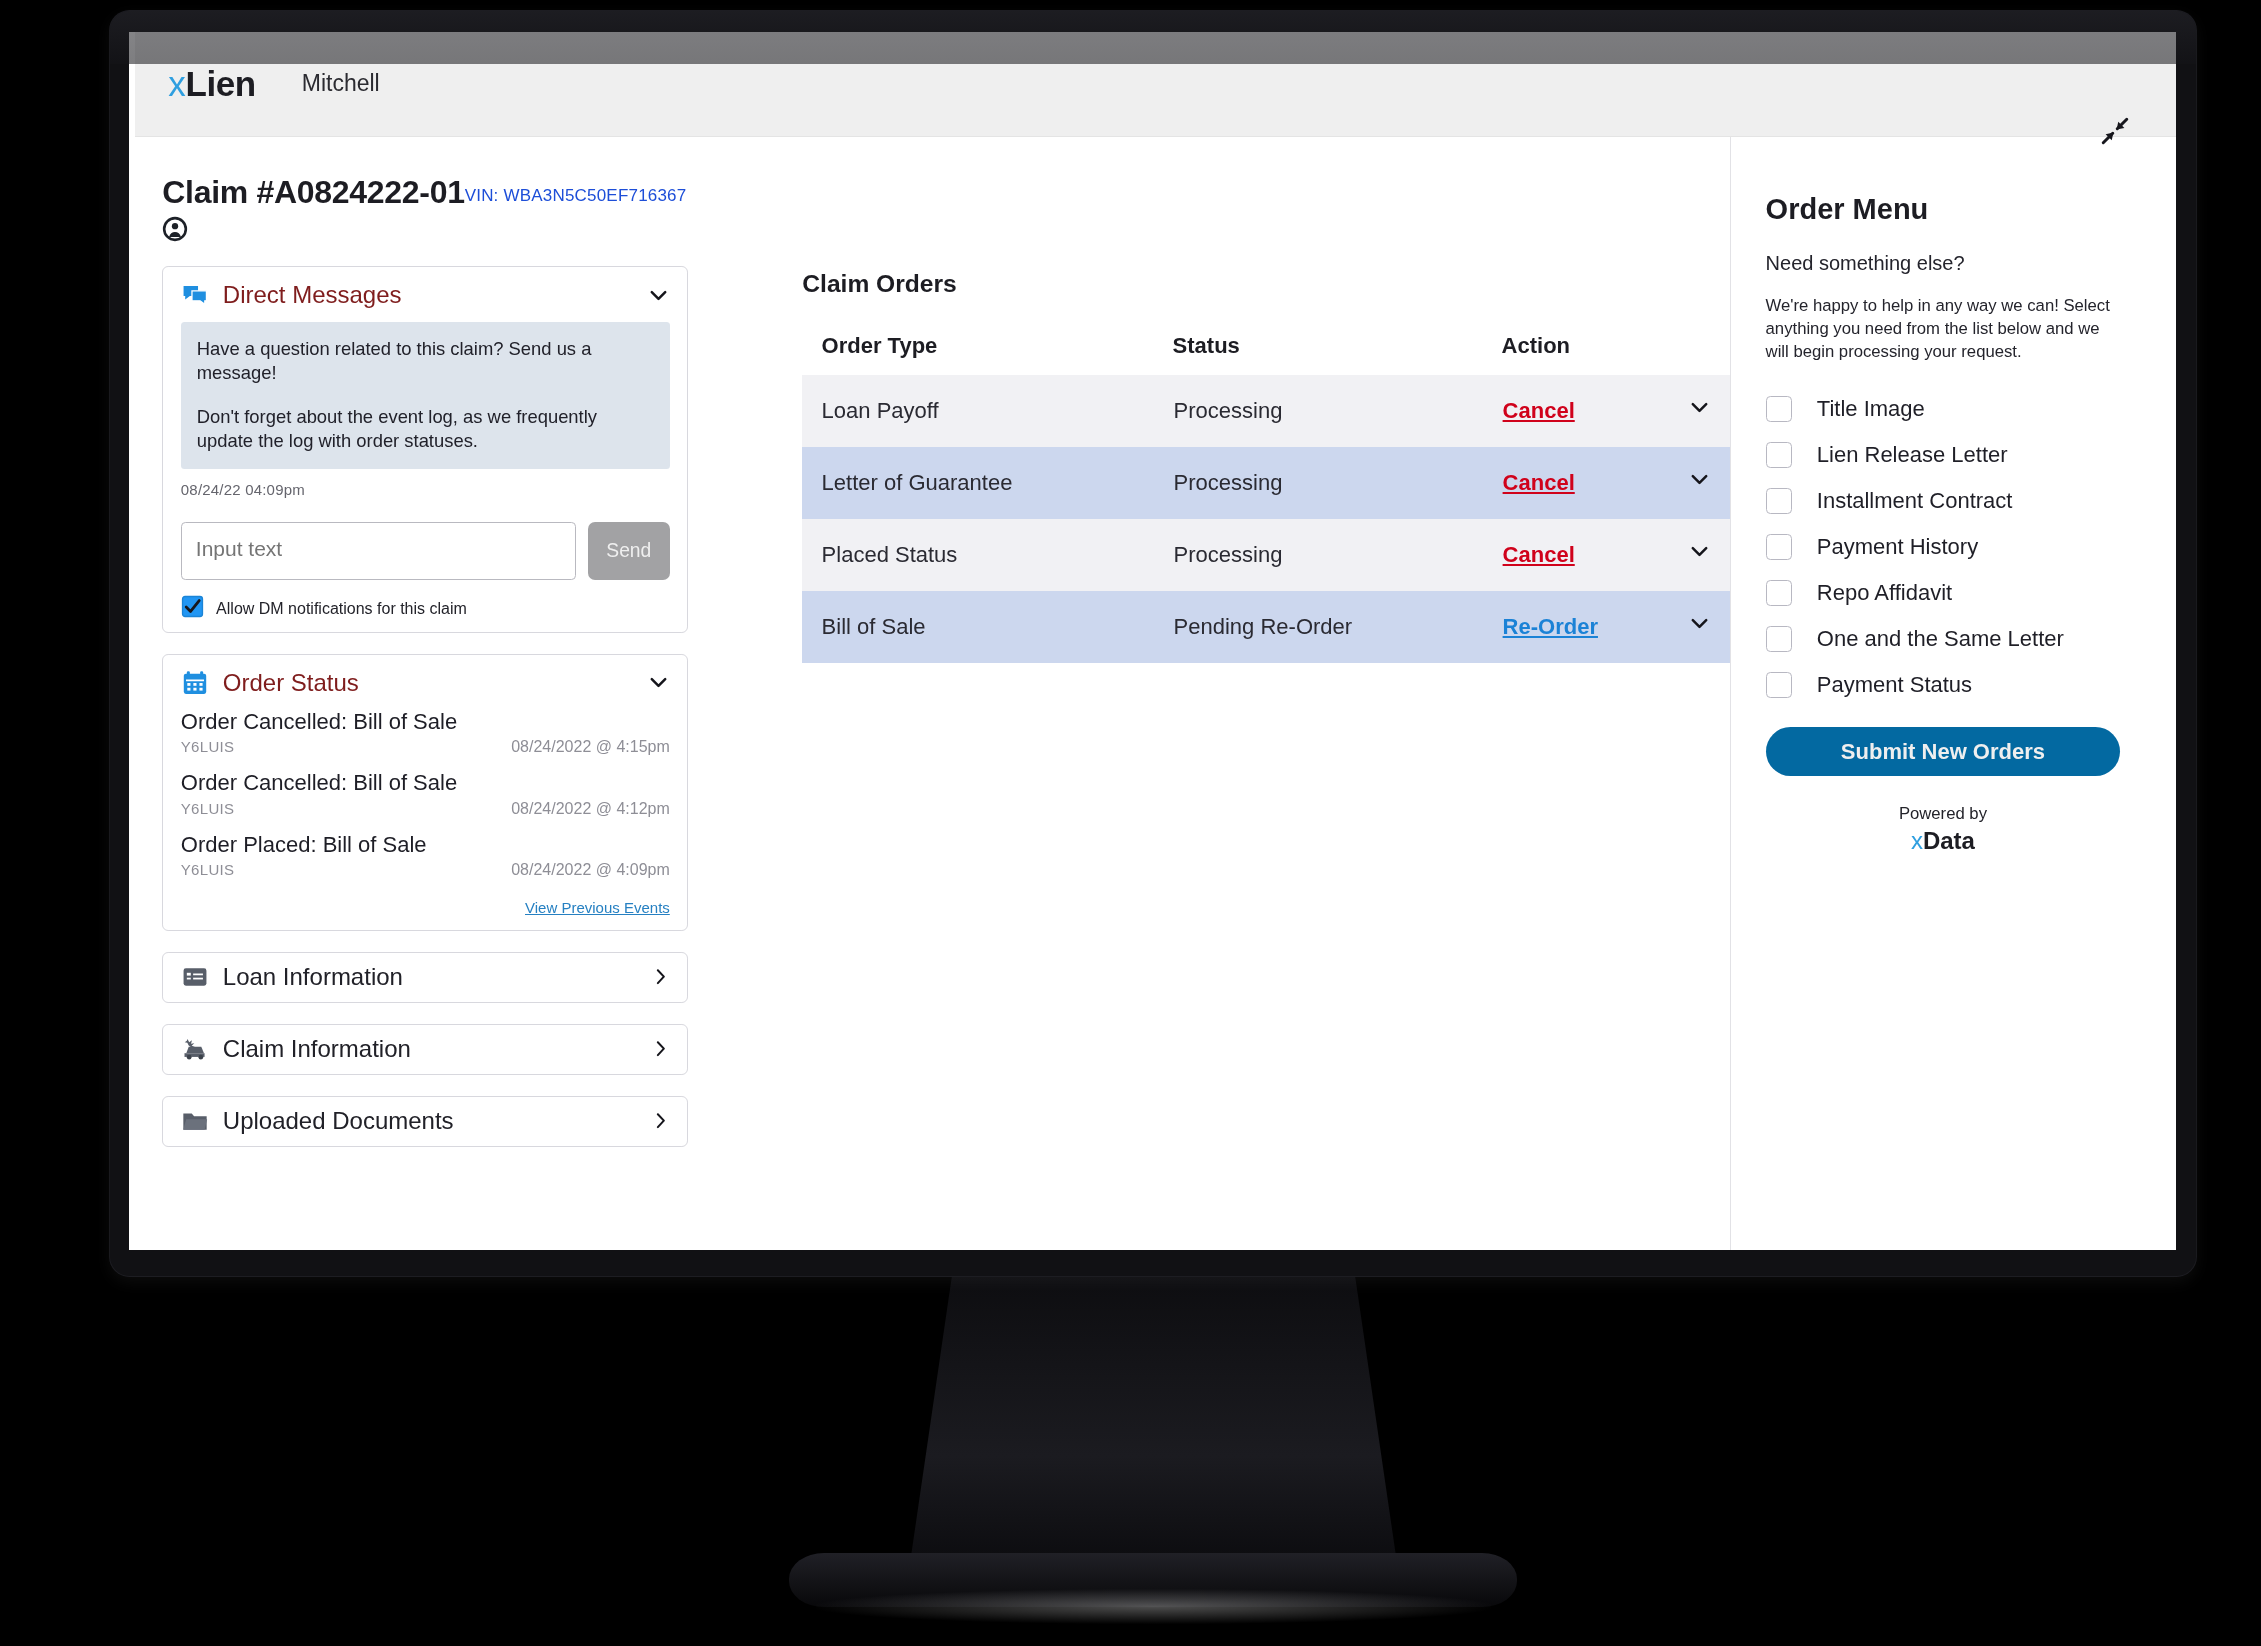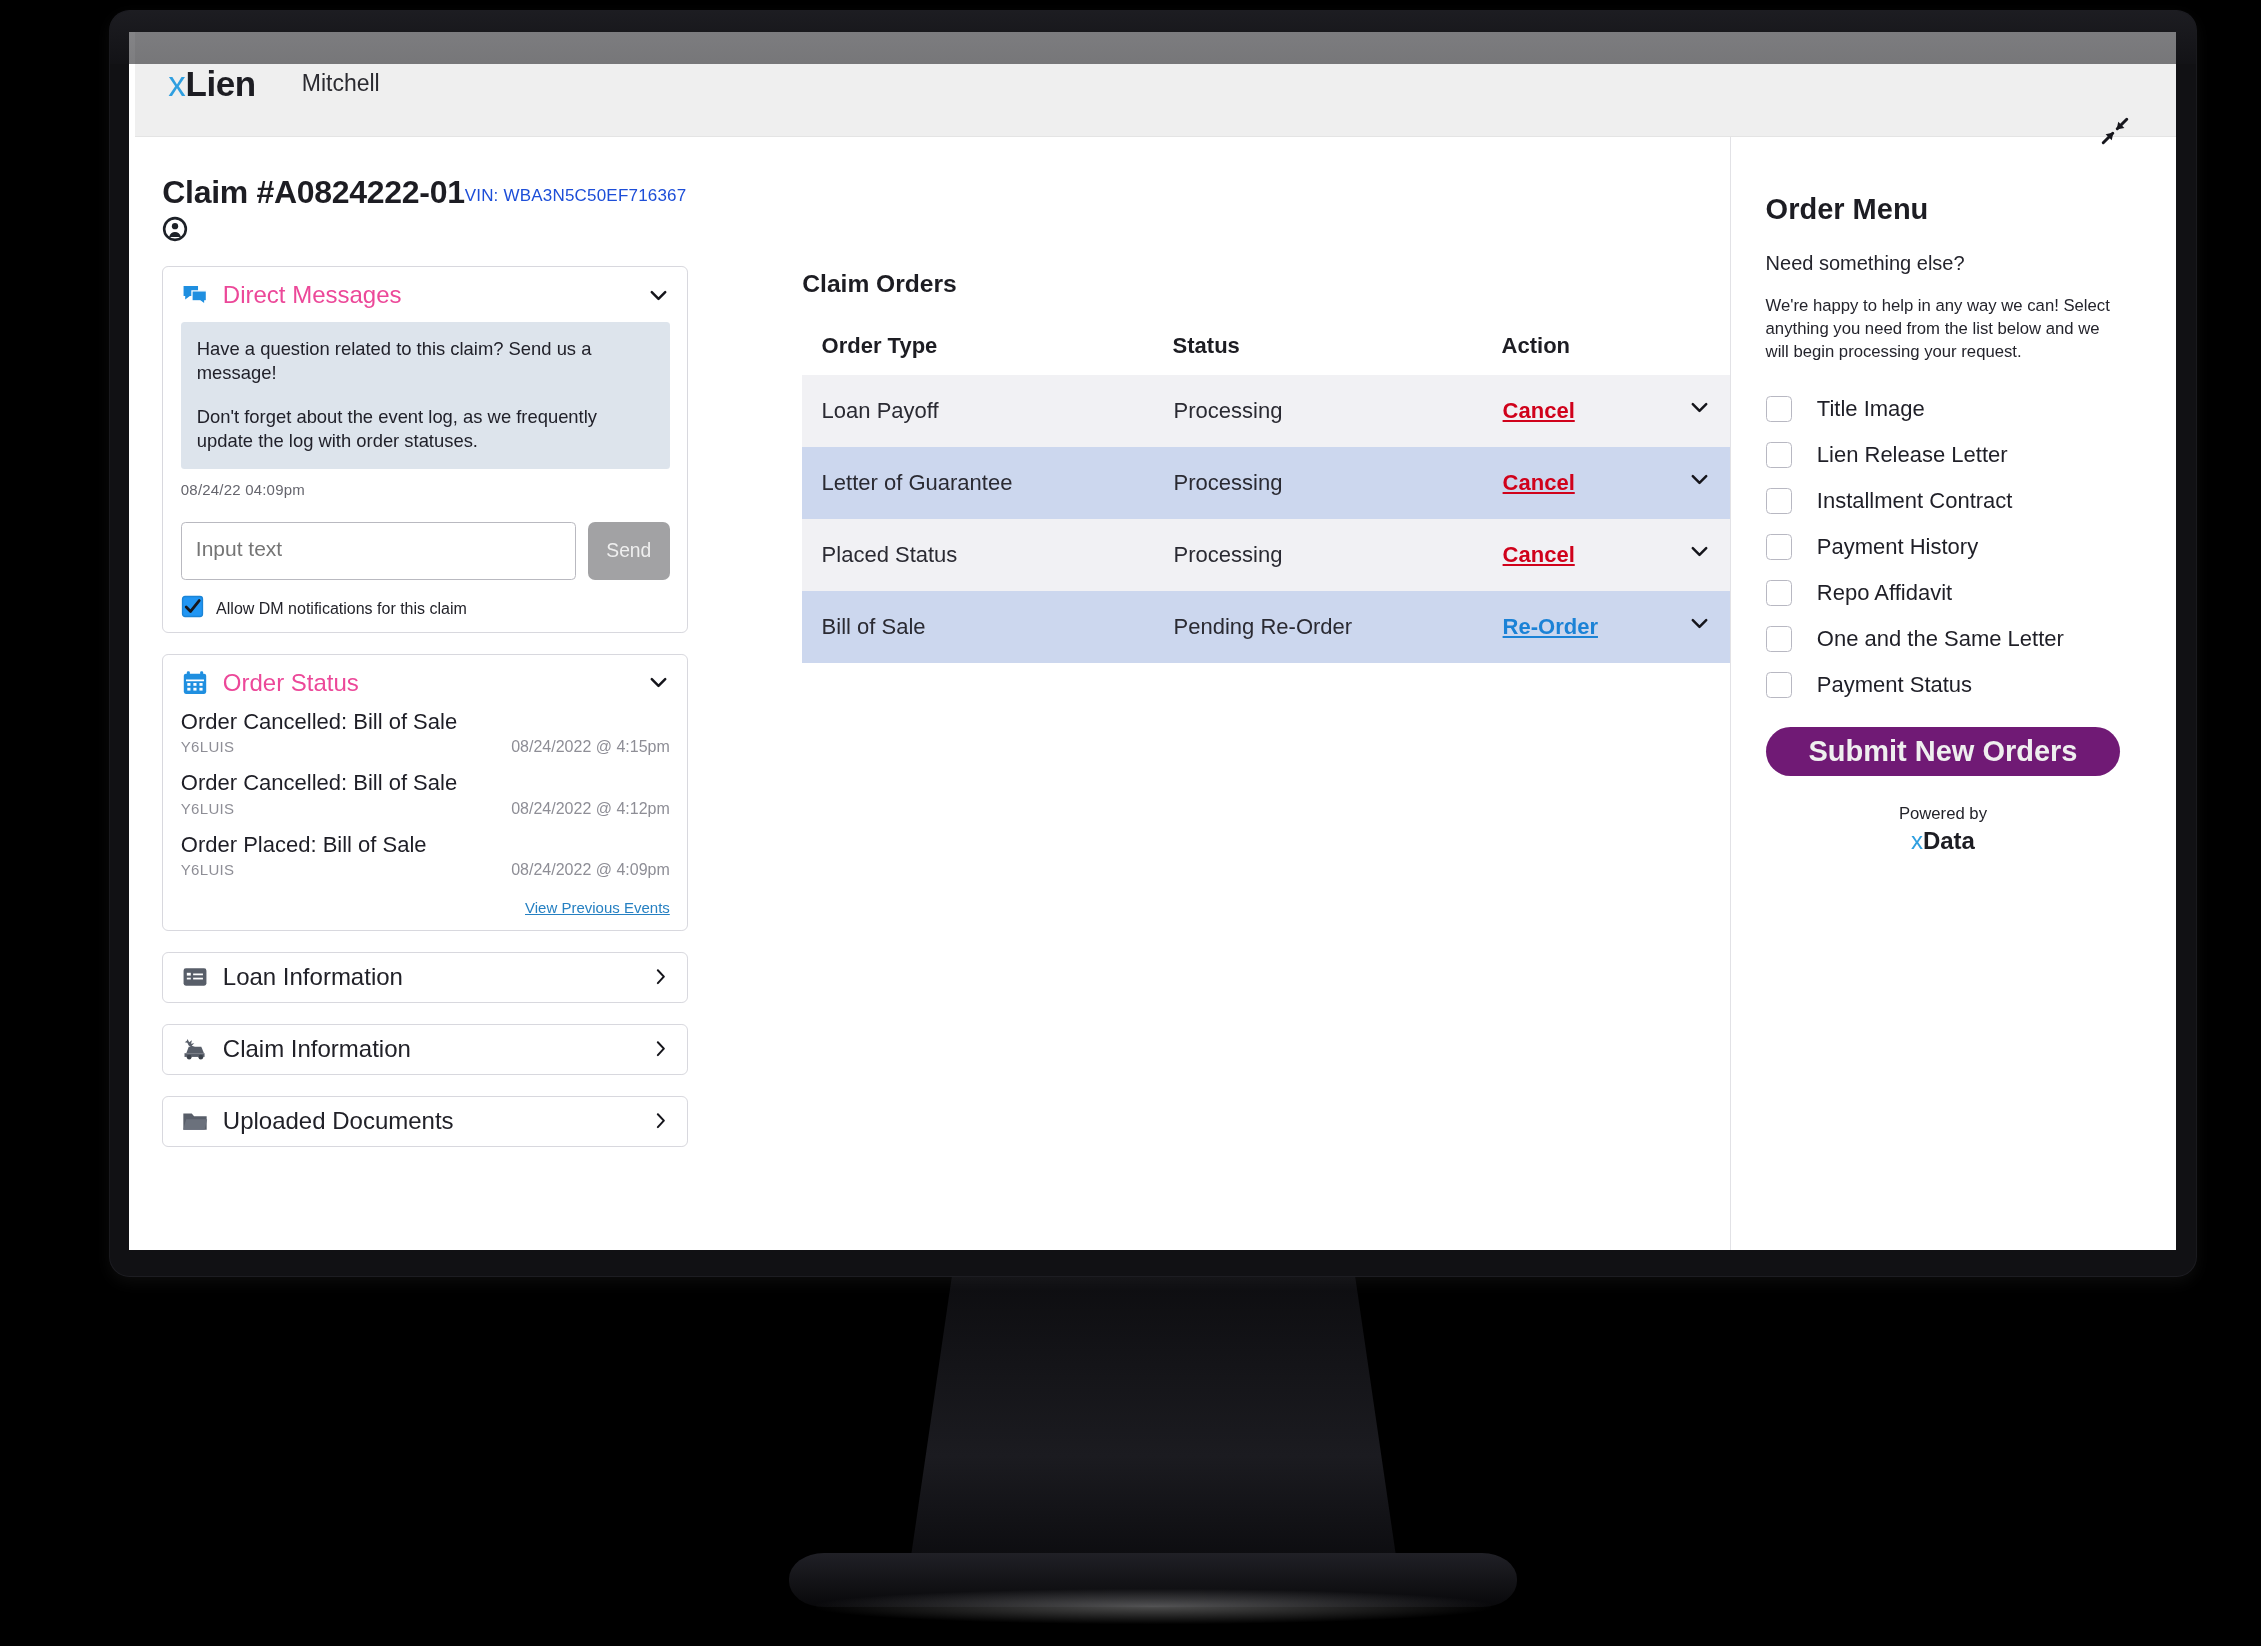--- a/index.html
+++ b/index.html
@@ -45,21 +45,21 @@
   .avatar-row{margin-top:5.3px;}
   .avatar-ic{width:26px;height:26px;display:block;}
 
   .cols{display:flex;margin-top:24.6px;}
   .leftcol{width:526px;}
   .midcol{margin-left:114px;}
 
   .card{border:0.9px solid #d8d8de;border-radius:6.1px;background:#fff;margin-bottom:21px;}
   .card-hd{display:flex;align-items:center;padding:14px 17.5px 12.3px 17.5px;}
   .card-hd .ic{width:28px;height:28px;margin-right:14px;flex:0 0 auto;}
-  .card-hd .ttl{font-size:24px;color:#ec4899;flex:1 1 auto;}
+  .card-hd .ttl{font-size:24px;color:#7f1d1d;flex:1 1 auto;}
   .chev-d{width:23px;height:23px;flex:0 0 auto;}
 
   .dmbody{padding:0 17.5px 14px 17.5px;}
   .bubble{background:#dde4ec;border-radius:3.5px;padding:15px 16px 16px 16px;font-size:18.4px;
           color:#21212a;line-height:1.32;}
   .bubble p{margin:0;}
   .bubble p+p{margin-top:19.3px;}
   .stamp{font-size:15px;color:#65656d;margin-top:11.4px;letter-spacing:0.2px;}
   .inputrow{display:flex;align-items:flex-start;margin-top:24px;}
   .dminput{flex:1 1 auto;height:58px;border:0.9px solid #b9b9c0;border-radius:4.4px;
@@ -103,22 +103,22 @@
   
   .rp-inner{padding:33px 56px 0 35px;position:relative;}
   .collapse-ic{position:absolute;right:46px;top:-21px;width:30px;height:30px;cursor:pointer;}
   .rp-title{font-size:29px;font-weight:700;color:#1d1d23;margin:23px 0 0 0;}
   .rp-q{font-size:20px;color:#24242c;margin:26px 0 0 0;}
   .rp-p{font-size:16.7px;color:#24242c;margin:19.3px 0 0 0;line-height:1.38;}
   .optlist{margin-top:23px;}
   .opt{display:flex;align-items:center;height:46px;cursor:pointer;}
   .cb-off{width:24.6px;height:24.6px;border:1.8px solid #b8b8c2;border-radius:4.4px;flex:0 0 auto;background:#fff;}
   .opt .lbl{font-size:22px;color:#1f1f27;margin-left:24.6px;}
-  .submit{margin-top:19.3px;width:100%;height:49px;background:#701a75;border:none;border-radius:24.6px;
-          color:#efefef;font-size:29px;font-weight:600;font-family:"Liberation Sans",sans-serif;cursor:pointer;}
+  .submit{margin-top:19.3px;width:100%;height:49px;background:#0369a1;border:none;border-radius:24.6px;
+          color:#efefef;font-size:22px;font-weight:600;font-family:"Liberation Sans",sans-serif;cursor:pointer;}
   .powered{text-align:center;margin-top:28px;}
   .powered .p1{font-size:16.7px;color:#23232a;}
   .powered .p2{font-size:24px;color:#1d1d23;font-weight:600;margin-top:2.6px;}
   .powered .p2 .x{color:#2f9fe0;font-weight:400;}
 </style>
 </head>
 <body>
 
 <div id="stage">
 

